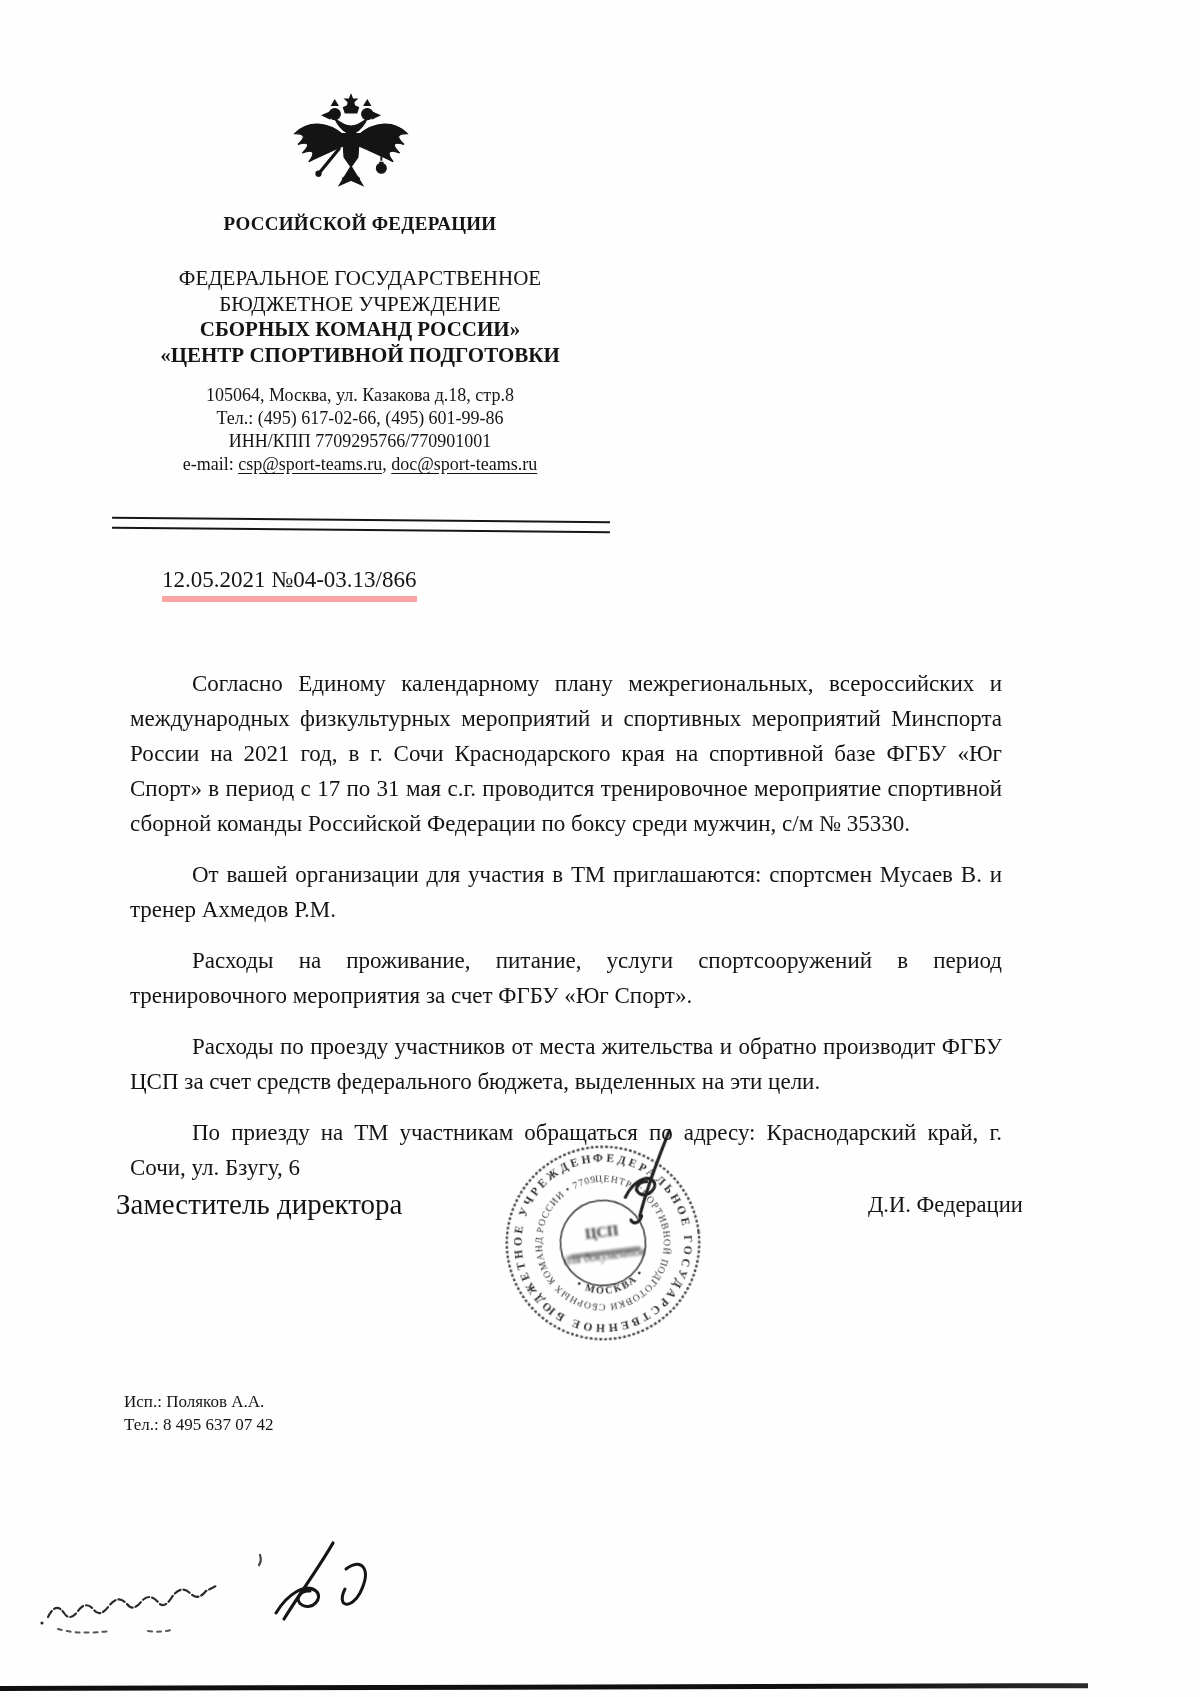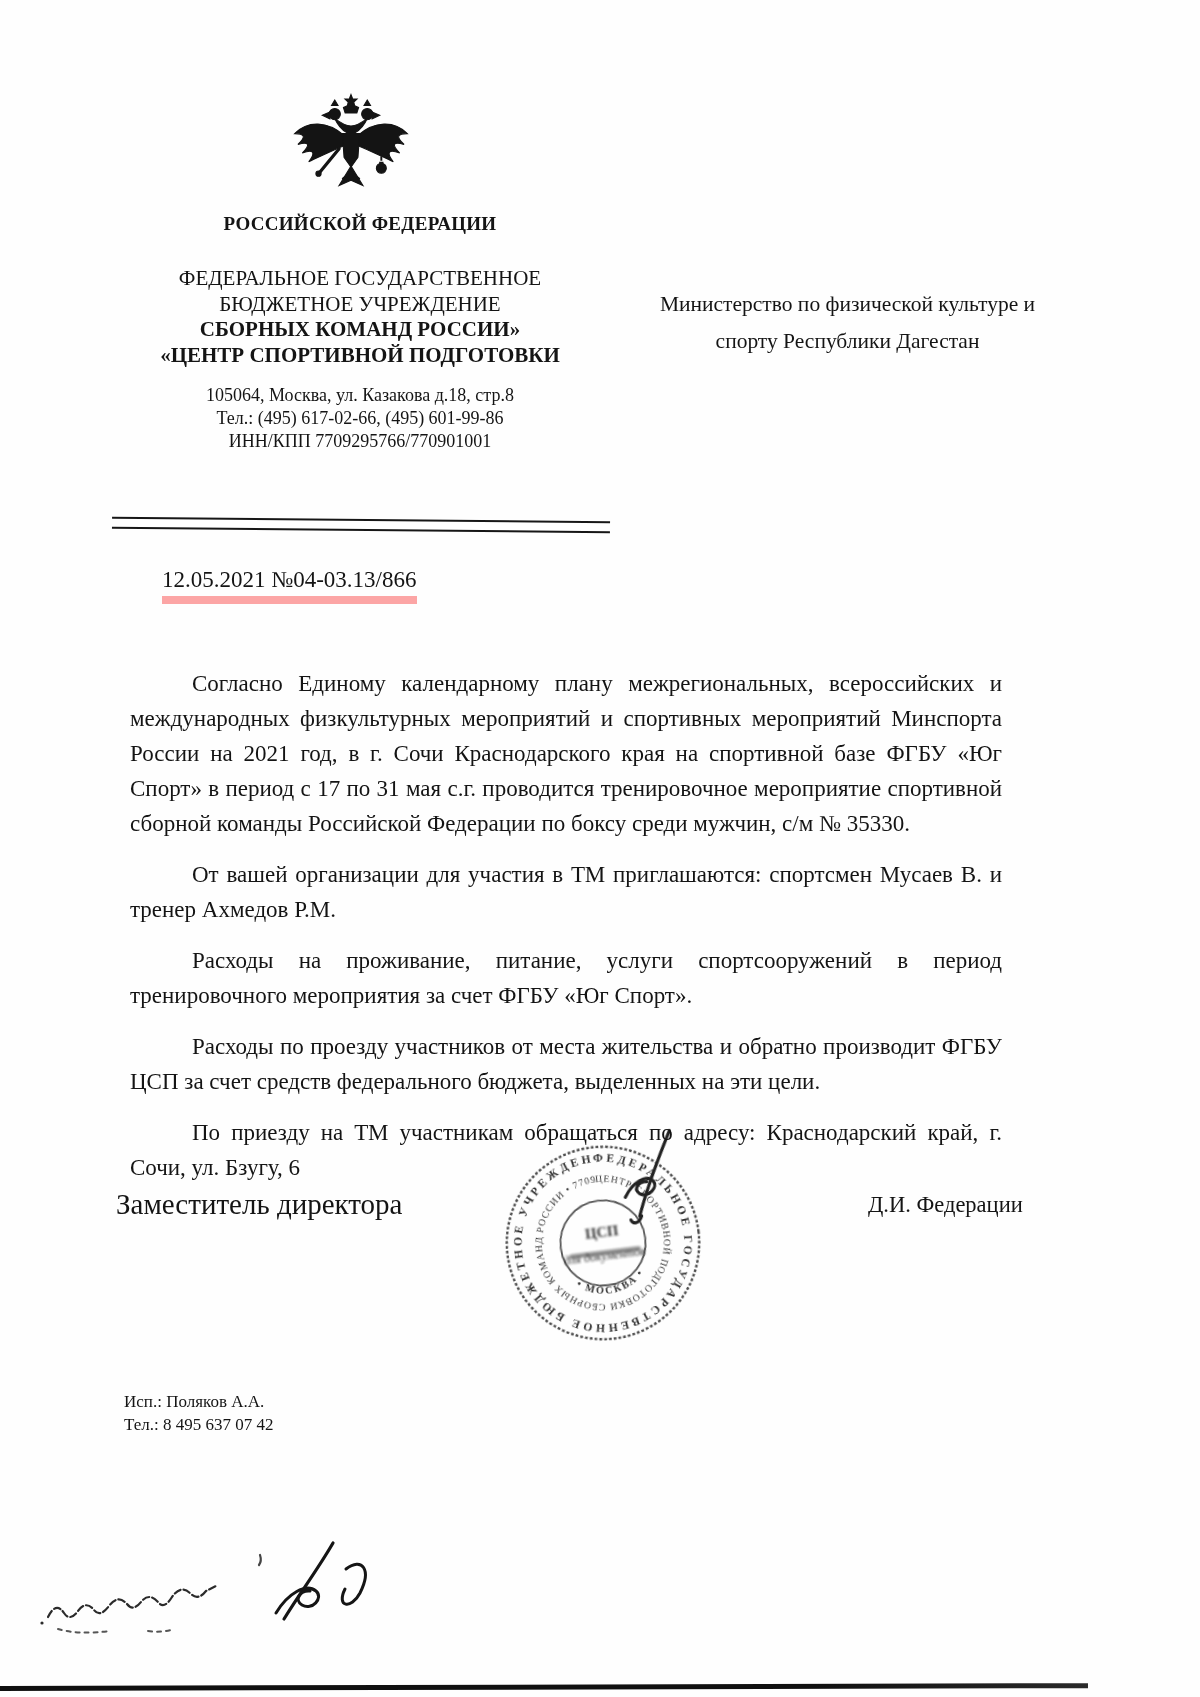--- a/index.html
+++ b/index.html
@@ -36,21 +36,21 @@
   
   .recipient{
     position:absolute;left:595px;top:286px;width:505px;
     text-align:center;font-size:21.5px;line-height:37px;
   }
   
   .refline{
     position:absolute;left:162px;top:567px;font-size:23px;
   }
   .refline span{
-    border-bottom:8px solid #fca5a5;padding-bottom:4px;
+    border-bottom:6px solid #fca5a5;padding-bottom:4px;
   }
   
   .bodytext{
     position:absolute;left:114px;top:650px;width:904px;
     font-size:23px;line-height:35px;text-align:justify;
   }
   .bodytext p{margin:16px;text-indent:62px;}
   
   .sig-title{position:absolute;left:116px;top:1188px;font-size:29px;}
   .sig-name{position:absolute;left:868px;top:1192px;font-size:22.5px;}
@@ -117,28 +117,25 @@
     <div>ФЕДЕРАЛЬНОЕ ГОСУДАРСТВЕННОЕ</div>
     <div>БЮДЖЕТНОЕ УЧРЕЖДЕНИЕ</div>
     <div class="b">СБОРНЫХ КОМАНД РОССИИ»</div>
     <div class="b">«ЦЕНТР СПОРТИВНОЙ ПОДГОТОВКИ</div>
   </div>
 
   <div class="addrblock">
     <div>105064, Москва, ул. Казакова д.18, стр.8</div>
     <div>Тел.: (495) 617-02-66, (495) 601-99-86</div>
     <div>ИНН/КПП 7709295766/770901001</div>
+    <div><span>e-mail: </span><span class="u">csp@sport-teams.ru</span><span>, </span><span class="u">doc@sport-teams.ru</span></div>
   </div>
 
   <div class="rule-double"></div>
 
-  <div class="recipient">
-    <div>Министерство по физической культуре и</div>
-    <div>спорту Республики Дагестан</div>
-  </div>
 
   <div class="refline">
     <span>12.05.2021 №04-03.13/866</span>
   </div>
 
   <div class="bodytext">
     <p>Согласно Единому календарному плану межрегиональных, всероссийских и международных физкультурных мероприятий и спортивных мероприятий Минспорта России на 2021 год, в г. Сочи Краснодарского края на спортивной базе ФГБУ «Юг Спорт» в период с 17 по 31 мая с.г. проводится тренировочное мероприятие спортивной сборной команды Российской Федерации по боксу среди мужчин, с/м № 35330.</p>
     <p>От вашей организации для участия в ТМ приглашаются: спортсмен Мусаев В. и тренер Ахмедов Р.М.</p>
     <p>Расходы на проживание, питание, услуги спортсооружений в период тренировочного мероприятия за счет ФГБУ «Юг Спорт».</p>
     <p>Расходы по проезду участников от места жительства и обратно производит ФГБУ ЦСП за счет средств федерального бюджета, выделенных на эти цели.</p>

